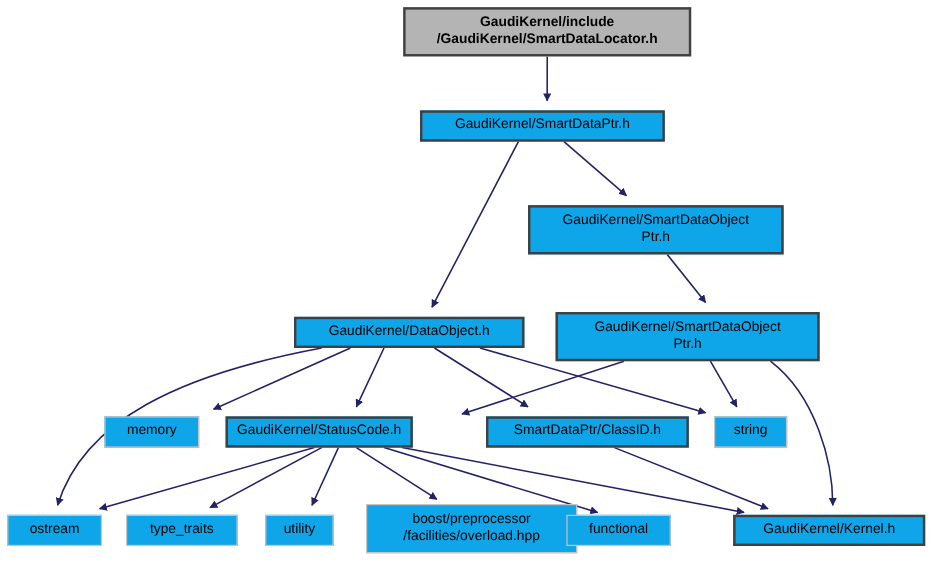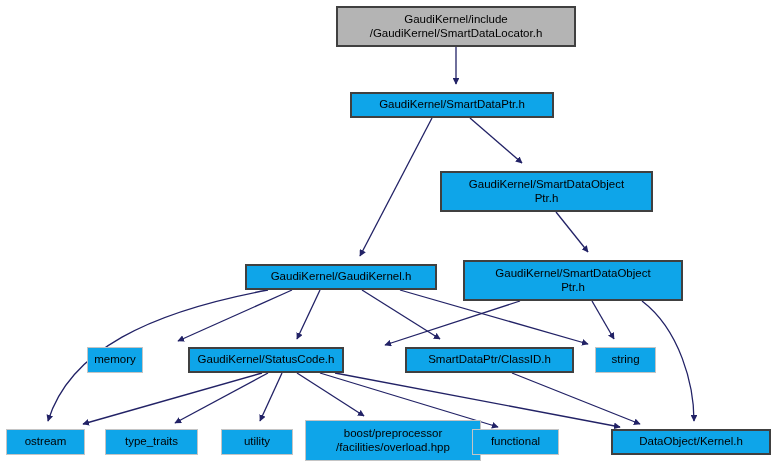--- a/index.html
+++ b/index.html
@@ -74,34 +74,34 @@
         <path d="M 268,373 L 175,423" fill="none" stroke="#222266" stroke-width="1.3" marker-end="url(#arrow)"></path>
         <path d="M 282,373 L 260,421" fill="none" stroke="#222266" stroke-width="1.3" marker-end="url(#arrow)"></path>
         <path d="M 297,373 L 364,416" fill="none" stroke="#222266" stroke-width="1.3" marker-end="url(#arrow)"></path>
         <path d="M 320,373 L 498,427" fill="none" stroke="#222266" stroke-width="1.3" marker-end="url(#arrow)"></path>
         <path d="M 335,373 L 620,427" fill="none" stroke="#222266" stroke-width="1.3" marker-end="url(#arrow)"></path>
         <path d="M 512,373 L 640,424" fill="none" stroke="#222266" stroke-width="1.3" marker-end="url(#arrow)"></path>
       </g>
   </svg>
 
   <div id="node-layer">
-      <div class="node root" style="left: 336px; top: 6px; width: 240px; height: 41px;"><span>GaudiKernel/include
+      <div class="node root" style="left: 336px; top: 6px; width: 240px; height: 41px; font-weight: bold;"><span>GaudiKernel/include
 /GaudiKernel/SmartDataLocator.h</span></div>
       <div class="node header" style="left: 350px; top: 92px; width: 204px; height: 26px;"><span>GaudiKernel/SmartDataPtr.h</span></div>
       <div class="node header" style="left: 440px; top: 171px; width: 213px; height: 41px;"><span>GaudiKernel/SmartDataObject
 Ptr.h</span></div>
       <div class="node header" style="left: 463px; top: 260px; width: 220px; height: 41px;"><span>GaudiKernel/SmartDataObject
 Ptr.h</span></div>
-      <div class="node header" style="left: 245px; top: 264px; width: 192px; height: 26px;"><span>GaudiKernel/GaudiKernel.h</span></div>
-      <div class="node plain" style="left: 87px; top: 347px; width: 56px; height: 26px; justify-content: center;"><span>memory</span></div>
+      <div class="node header" style="left: 245px; top: 264px; width: 192px; height: 26px;"><span>GaudiKernel/DataObject.h</span></div>
+      <div class="node plain" style="left: 87px; top: 347px; width: 79px; height: 26px; justify-content: center;"><span>memory</span></div>
       <div class="node header" style="left: 188px; top: 347px; width: 156px; height: 26px;"><span>GaudiKernel/StatusCode.h</span></div>
       <div class="node header" style="left: 405px; top: 347px; width: 169px; height: 26px;"><span>SmartDataPtr/ClassID.h</span></div>
       <div class="node plain" style="left: 595px; top: 347px; width: 61px; height: 26px;"><span>string</span></div>
       <div class="node plain" style="left: 6px; top: 429px; width: 79px; height: 26px; text-align: right;"><span>ostream</span></div>
       <div class="node plain" style="left: 105px; top: 429px; width: 93px; height: 26px;"><span>type_traits</span></div>
-      <div class="node plain" style="left: 221px; top: 429px; width: 72px; height: 26px;"><span>utility</span></div>
+      <div class="node plain" style="left: 221px; top: 429px; width: 57px; height: 26px;"><span>utility</span></div>
       <div class="node plain" style="left: 305px; top: 420px; width: 176px; height: 41px;"><span>boost/preprocessor
 /facilities/overload.hpp</span></div>
       <div class="node plain" style="left: 472px; top: 429px; width: 87px; height: 26px;"><span>functional</span></div>
-      <div class="node header" style="left: 611px; top: 429px; width: 160px; height: 26px;"><span>DataObject/Kernel.h</span></div>
+      <div class="node header" style="left: 611px; top: 429px; width: 160px; height: 26px;"><span>GaudiKernel/Kernel.h</span></div>
     </div>
 
 </div>
 
 </body></html>

